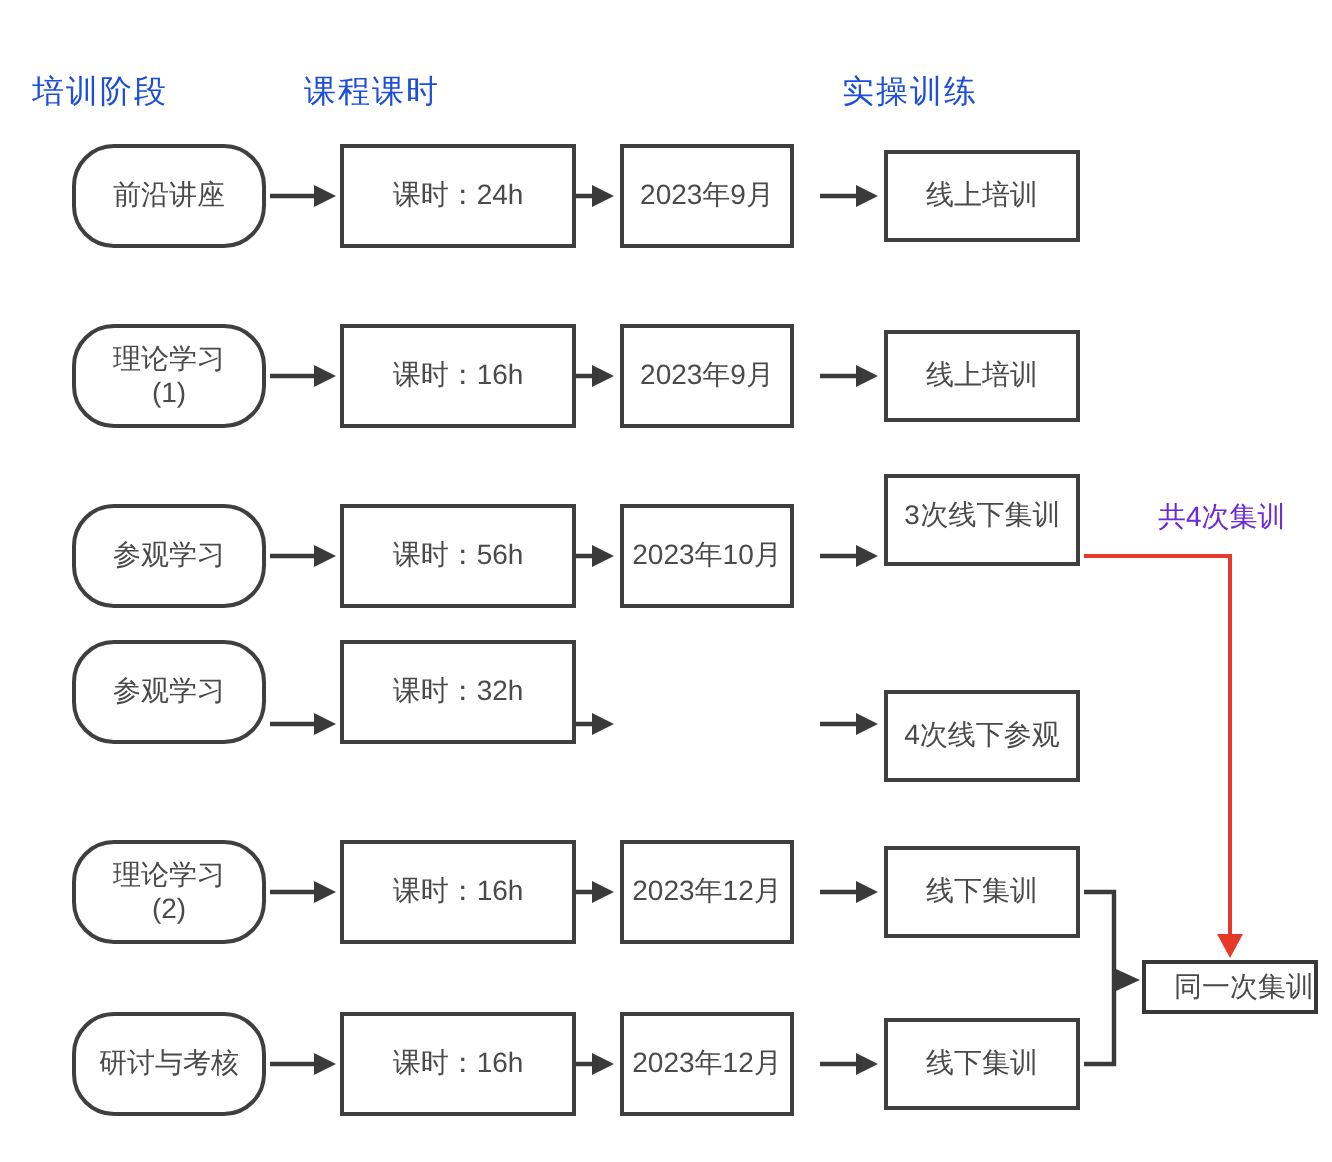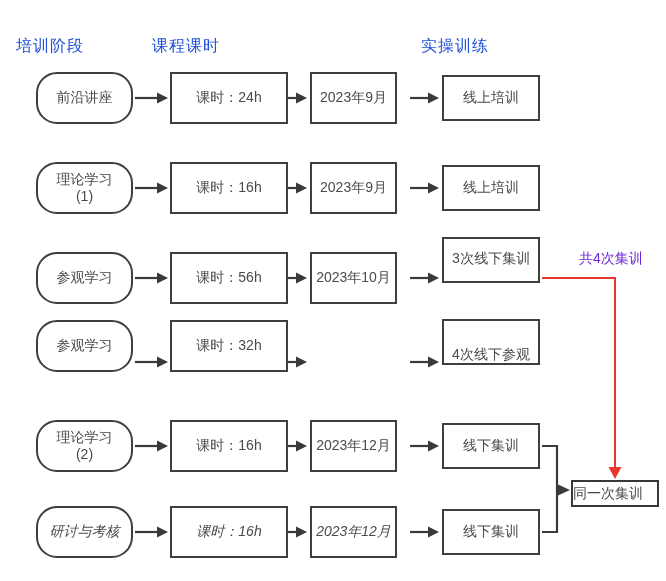--- a/index.html
+++ b/index.html
@@ -16,28 +16,28 @@
   .hdr.h0{left:16px;} .hdr.h1{left:152px;} .hdr.h2{left:292px;} .hdr.h3{left:421px;}
   .box{
     position:absolute;display:flex;flex-direction:column;align-items:center;justify-content:center;
     background:#ffffff;border:2px solid #3f3f3f;color:#4a4a4a;font-size:14px;
     text-align:center;line-height:1.25;box-sizing:border-box;
   }
   .stage{left:36px;width:97px;height:52px;border-radius:21px;}
   .hours{left:170px;width:118px;height:52px;}
   .time{left:310px;width:87px;height:52px;}
   .form{left:442px;width:98px;height:46px;}
-  .r0{top:72px;} .r1{top:162px;} .r2{top:252px;} .r3{top:320px;} .r4{top:420px;} .r5{top:506px;font-style:italic;}
-  .f0{top:75px;} .f1{top:165px;} .f2{top:237px;font-family:Liberation Mono, monospace;} .f3{top:319px;justify-content:flex-end;} .f4{top:423px;} .f5{top:509px;}
+  .r0{top:72px;} .r1{top:162px;} .r2{top:252px;} .r3{top:320px;} .r4{top:420px;} .r5{top:506px;}
+  .f0{top:75px;} .f1{top:165px;} .f2{top:237px;font-family:Liberation Mono, monospace;} .f3{top:345px;} .f4{top:423px;} .f5{top:509px;}
   .annotation{
     position:absolute;left:579px;top:250px;font-size:14px;color:#6d28d9;white-space:nowrap;
   }
   .merge{
     position:absolute;left:571px;top:480px;width:88px;height:27px;
-    display:flex;align-items:center;justify-content:flex-start;
+    display:flex;align-items:center;justify-content:flex-end;
     background:#ffffff;border:2px solid #383838;color:#4a4a4a;font-size:14px;box-sizing:border-box;
   }
 </style>
 </head>
 <body>
 
 <div class="canvas">
 
   <svg class="lines" viewBox="0 0 666 581" xmlns="http://www.w3.org/2000/svg">
     <defs>

